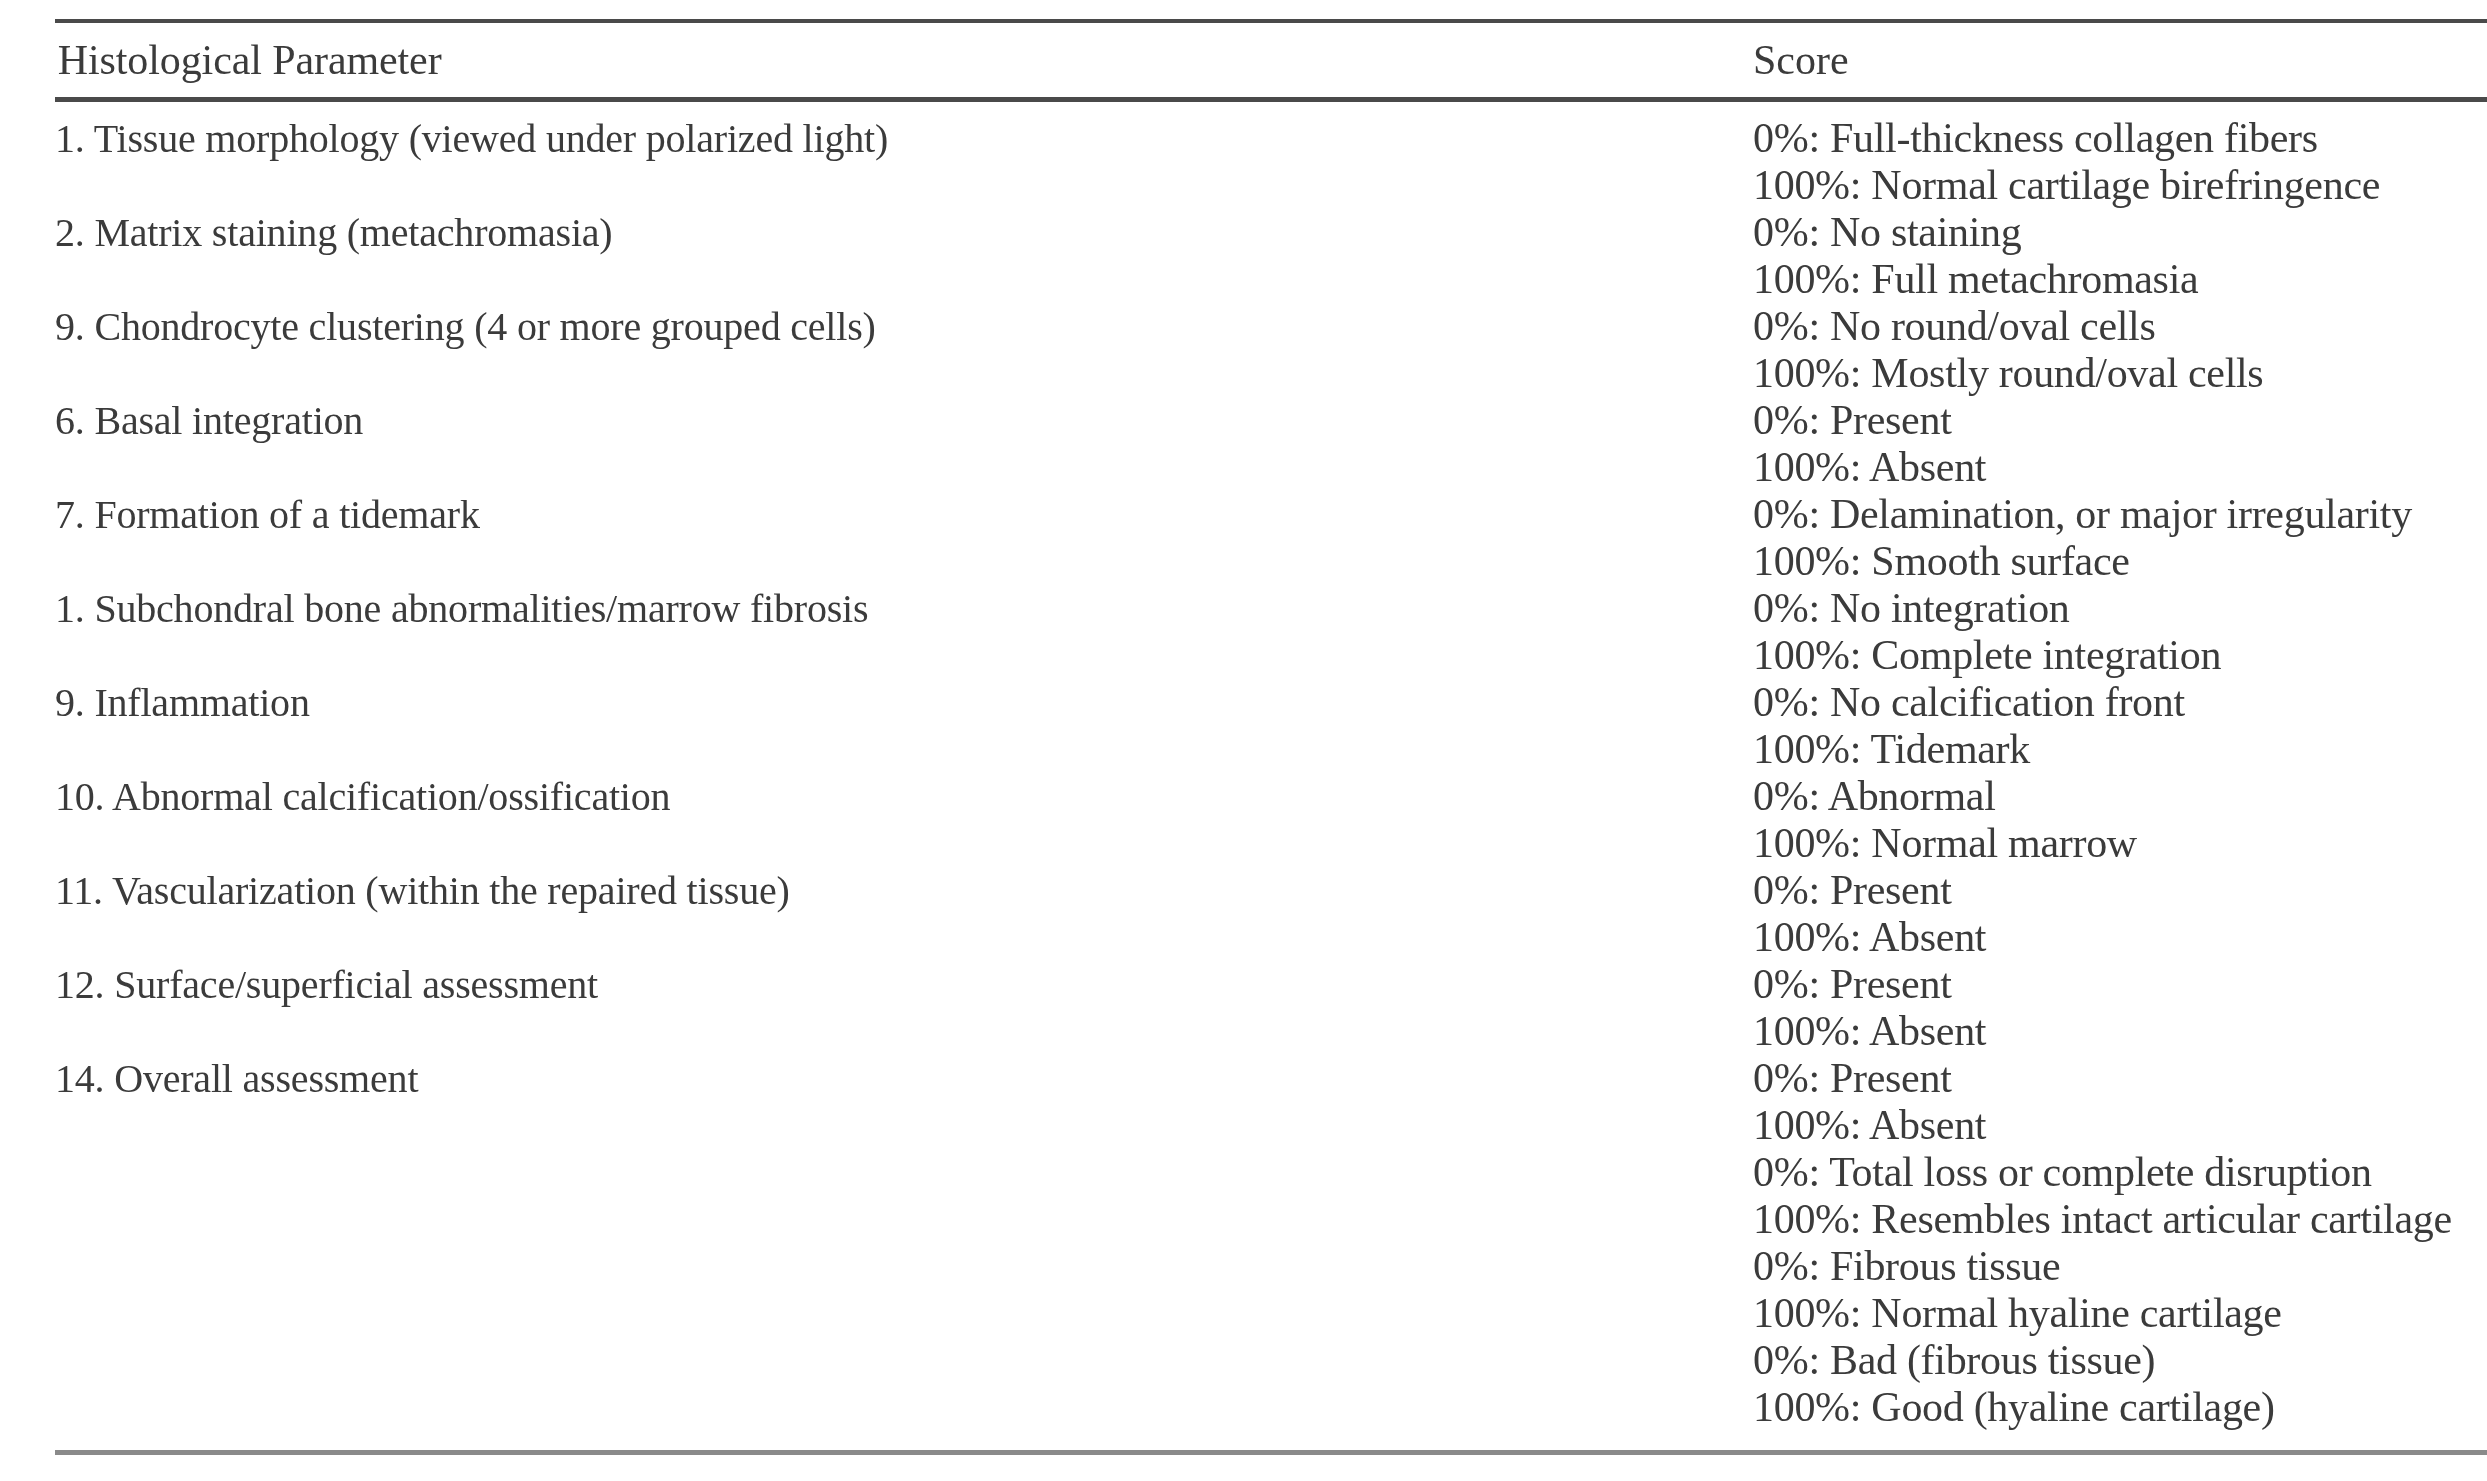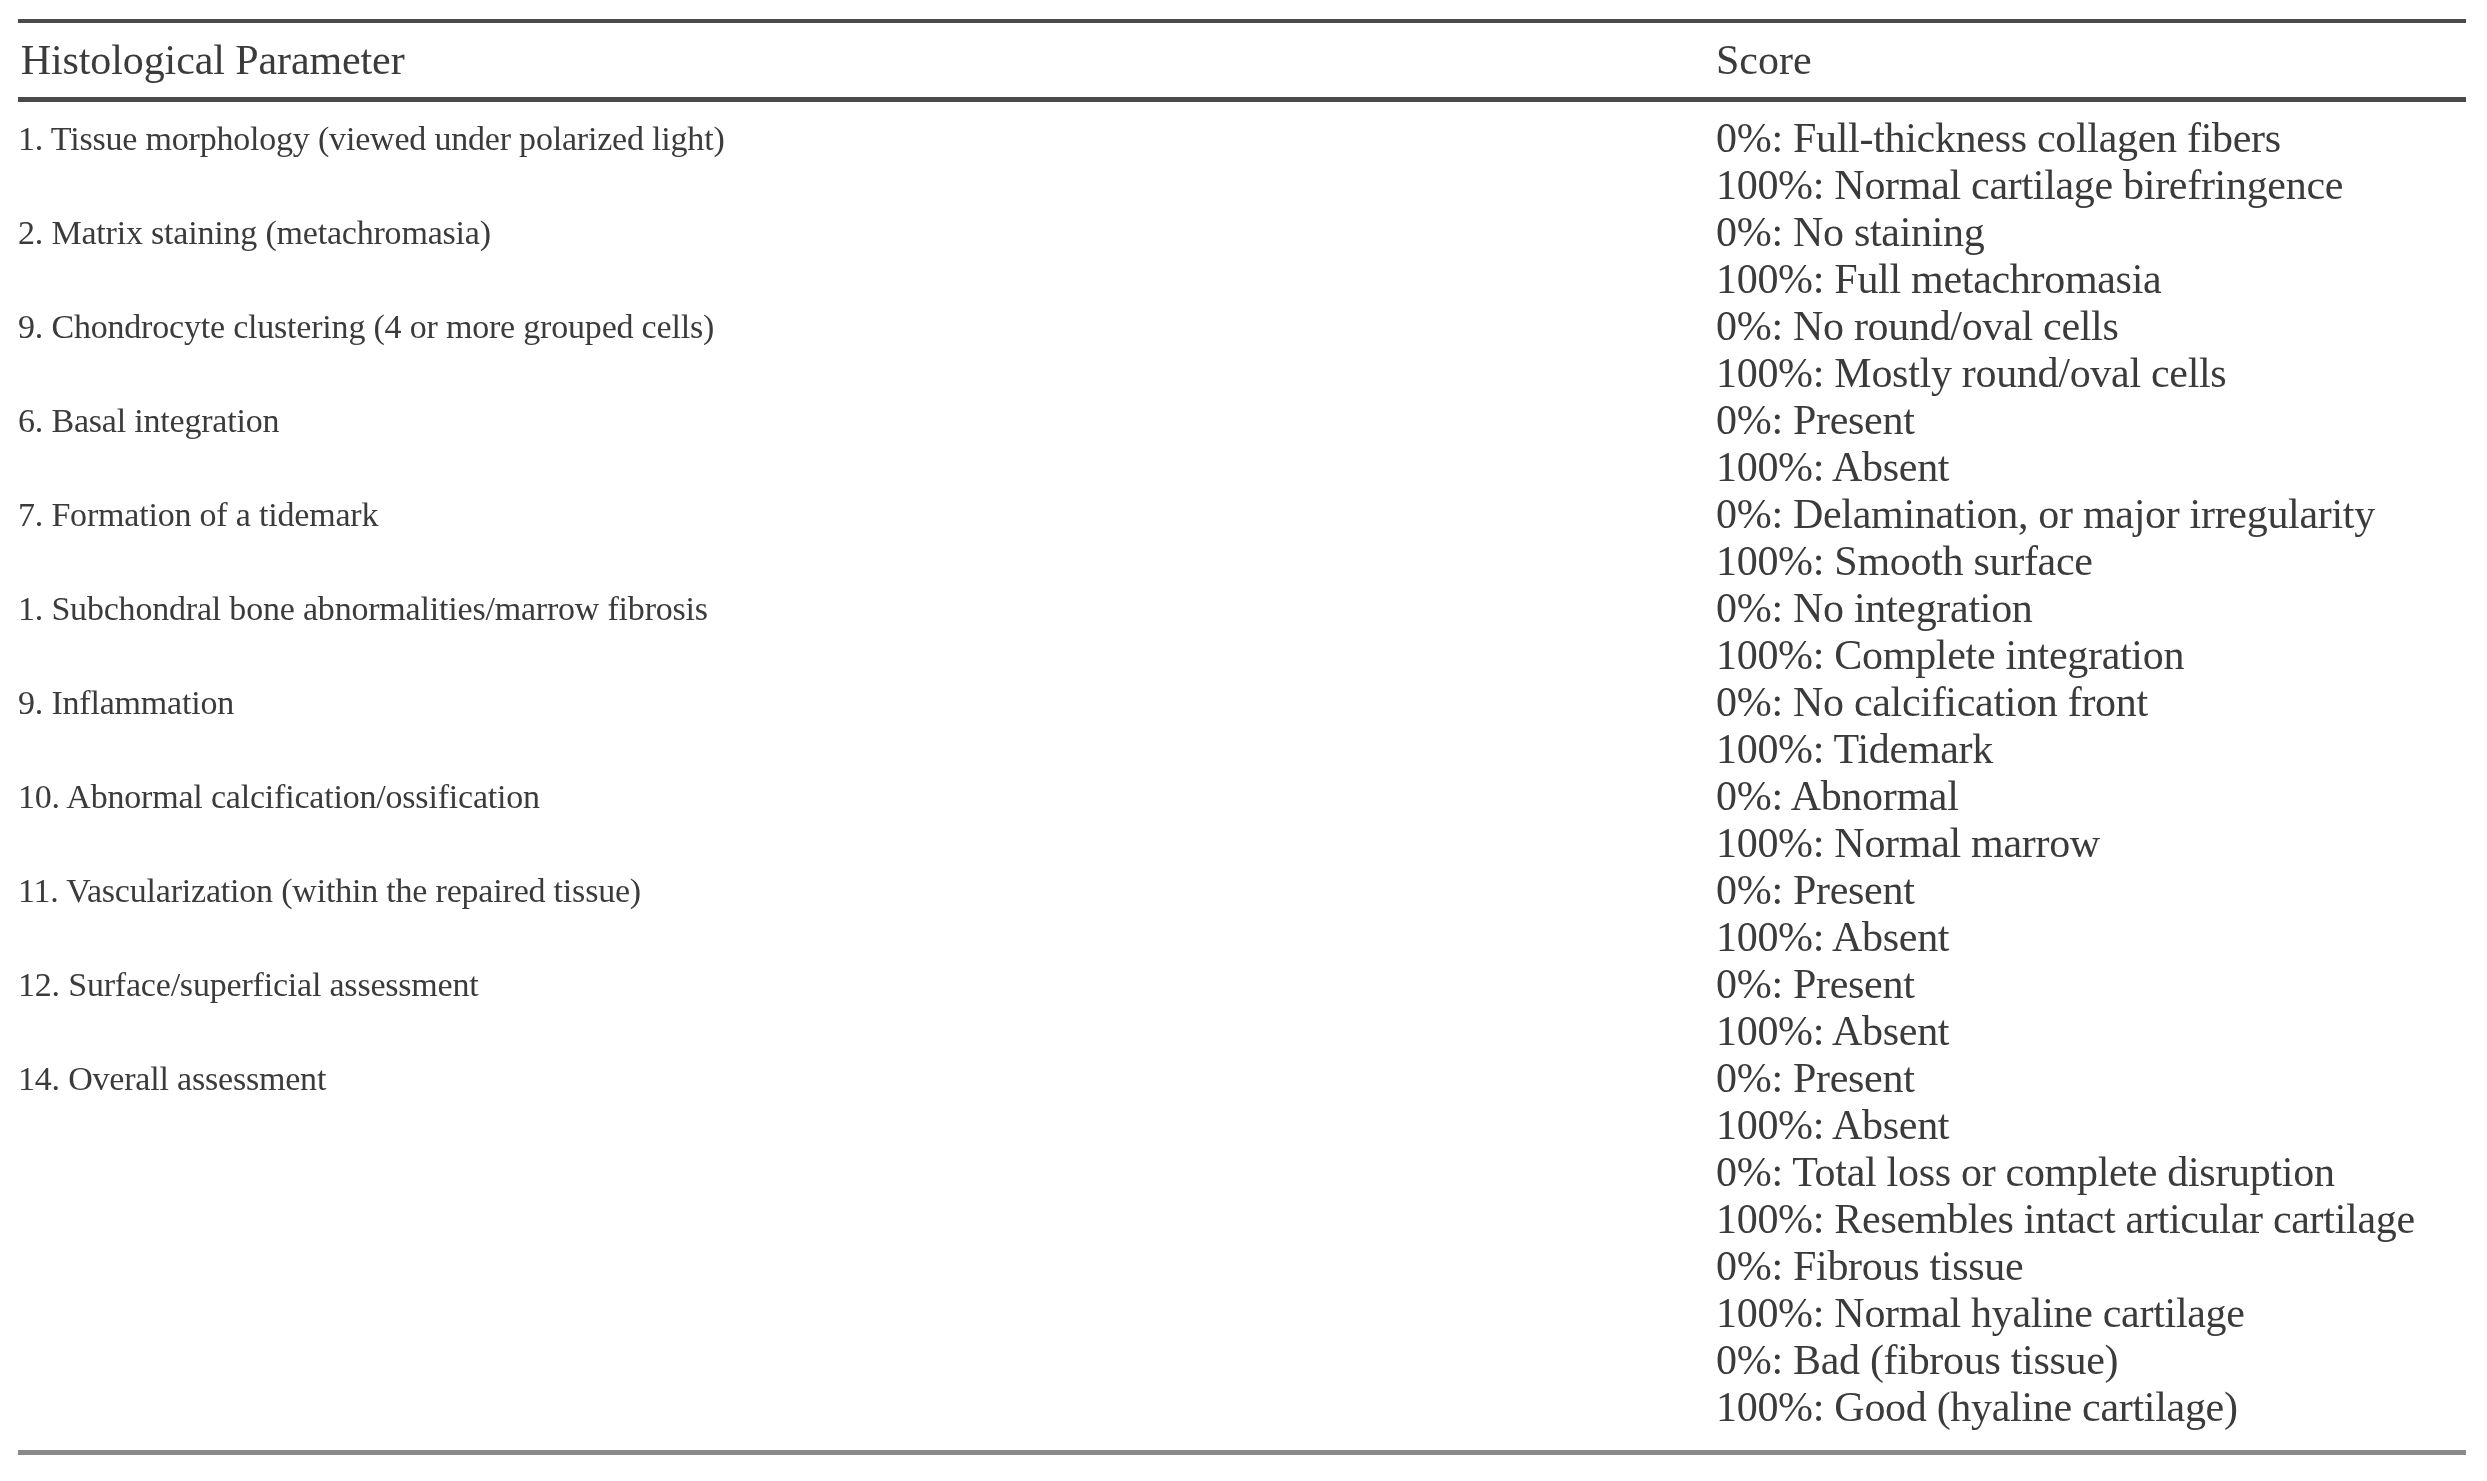--- a/index.html
+++ b/index.html
@@ -13,20 +13,21 @@
     font-family: "Liberation Serif", "DejaVu Serif", serif;
     color: #3b3b3b;
     overflow: hidden;
   }
 
   .table-wrap {
     position: relative;
     width: 2122px;
     height: 1481px;
     box-sizing: border-box;
+    margin-left: 37px;
   }
 
   
   .rule {
     position: absolute;
     left: 18px;
     width: 2448px;
     background: #4a4a4a;
   }
   .rule-top    { top: 18.5px;   height: 4.8px; }
@@ -78,21 +79,21 @@
   }
   .col-scores {
     position: absolute;
     left: 1698px;
     top: 0;
     width: 774px;
   }
 
   .param-row {
     height: 94px;
-    font-size: 34px;
+    font-size: 40px;
     line-height: 49px;
     white-space: nowrap;
     letter-spacing: -0.2px;
   }
   .param-row span { display: inline-block; }
 
   .score-line {
     height: 47px;
     font-size: 42px;
     line-height: 49px;

